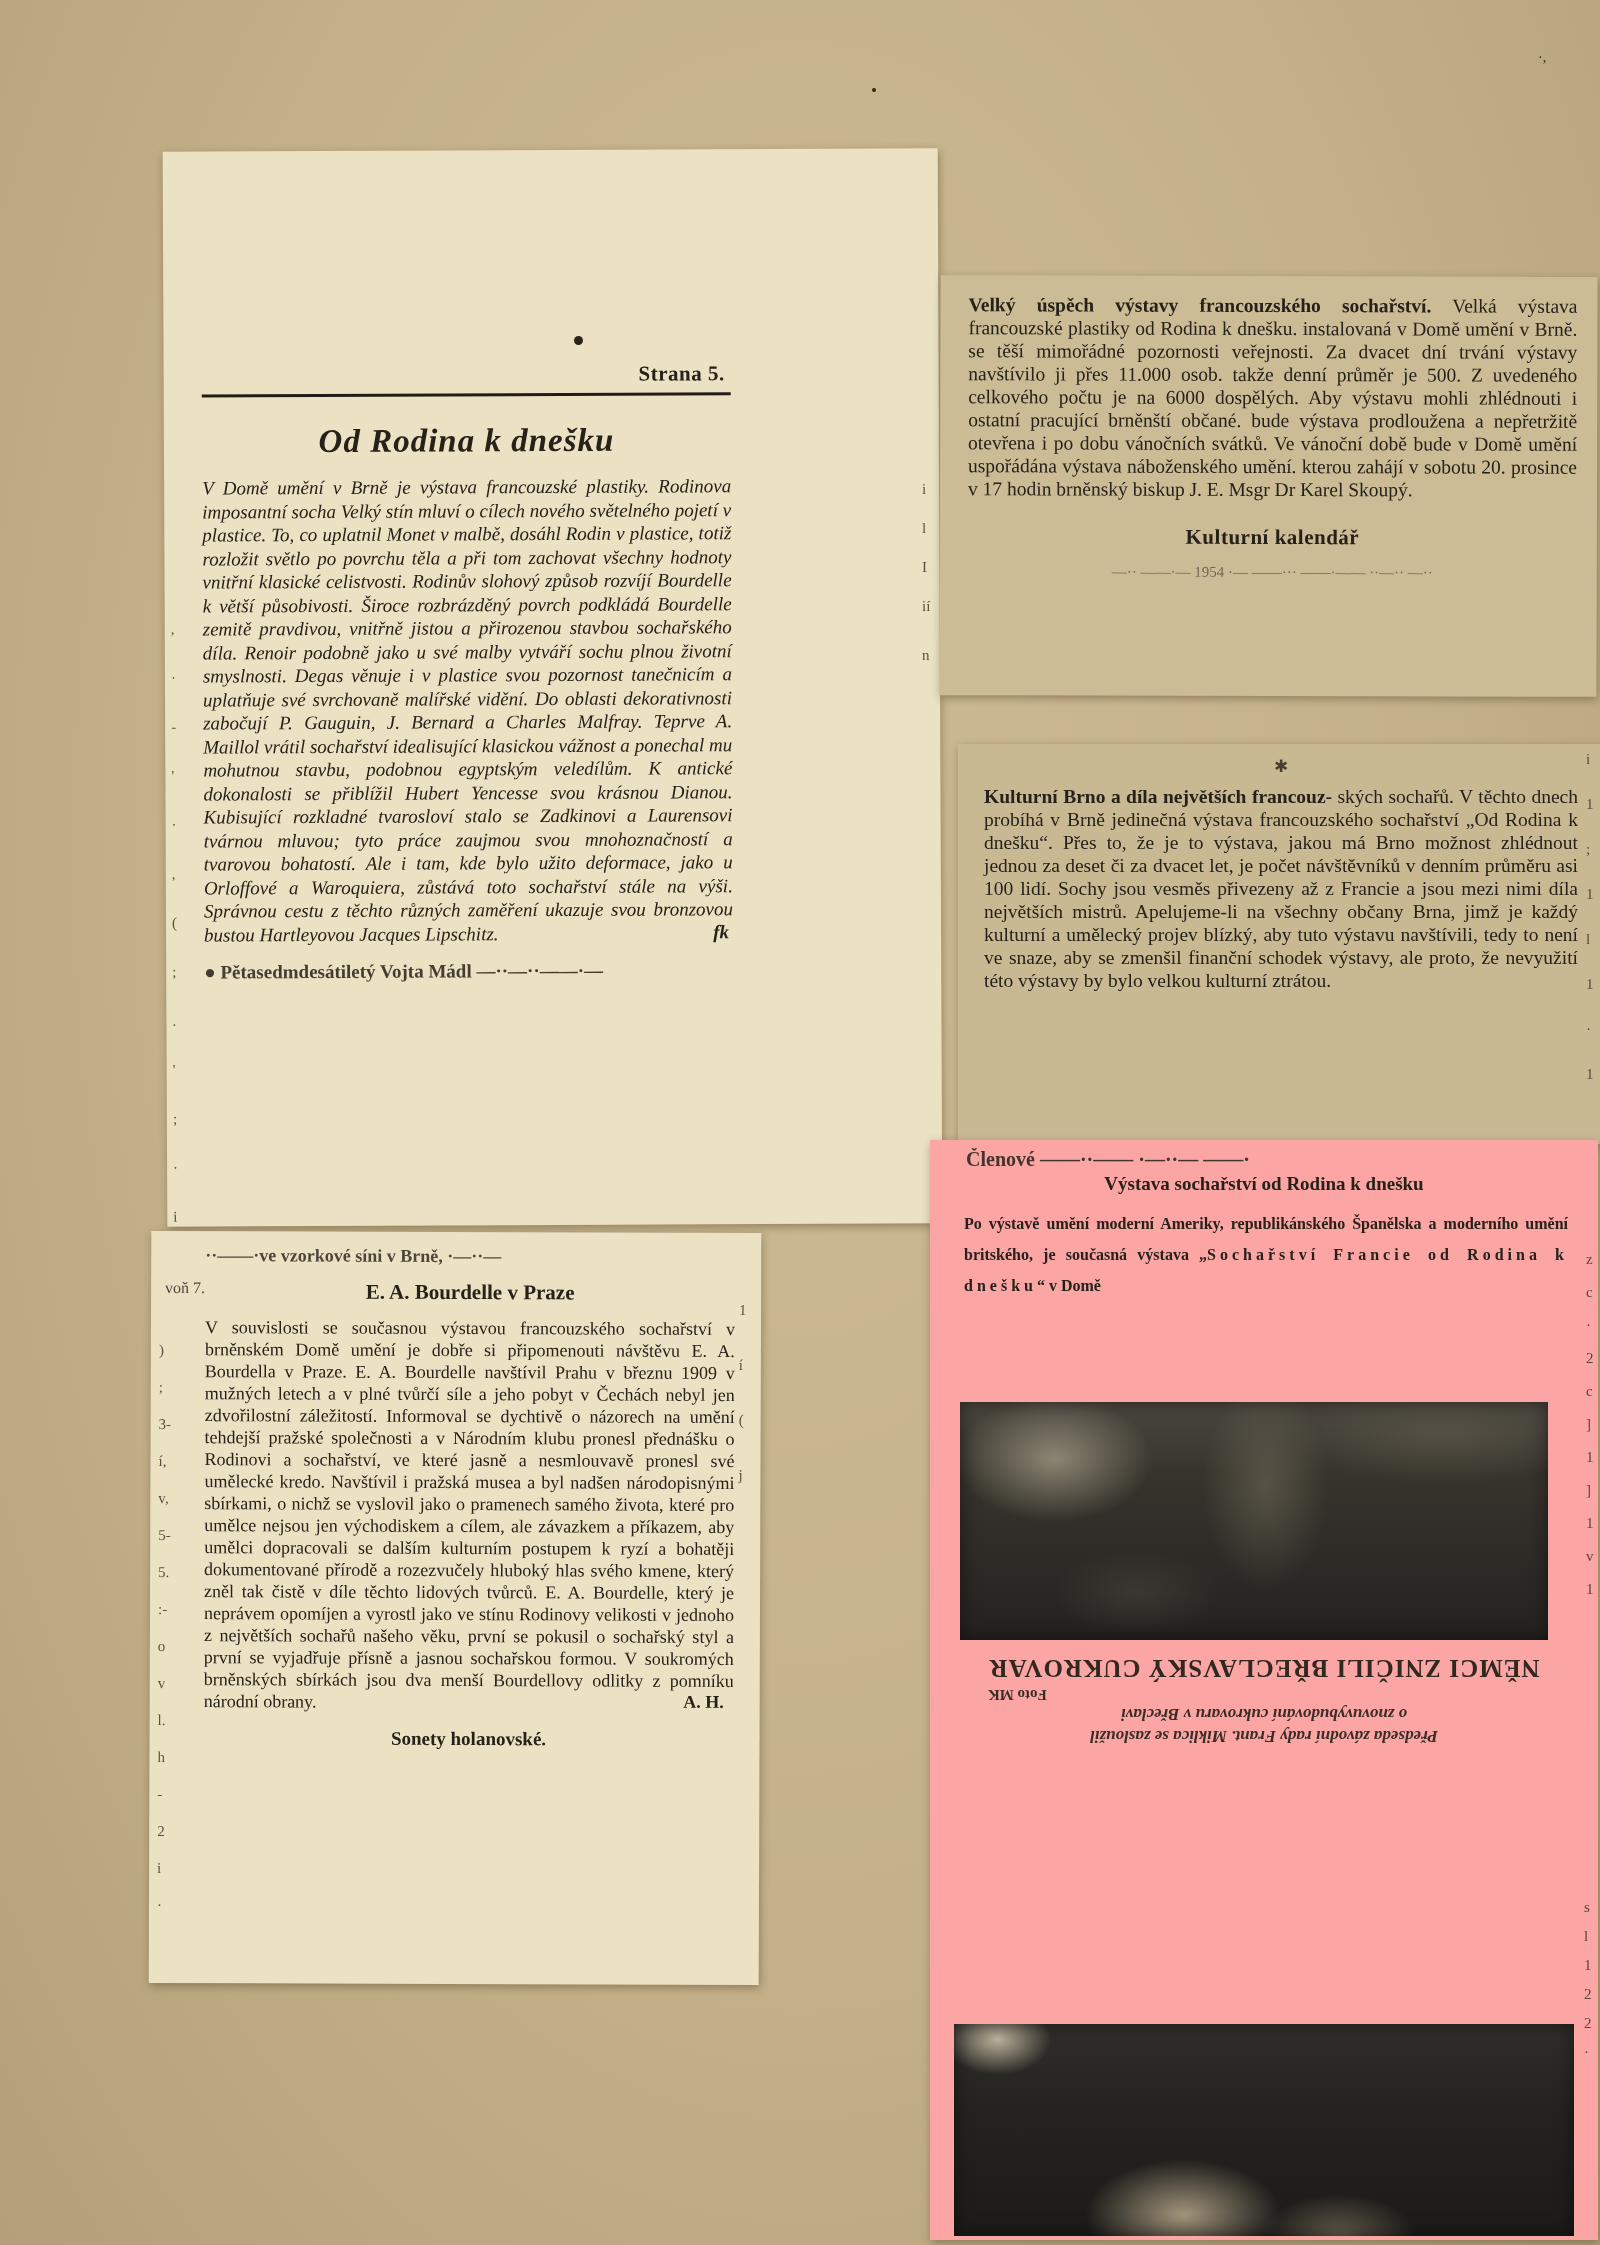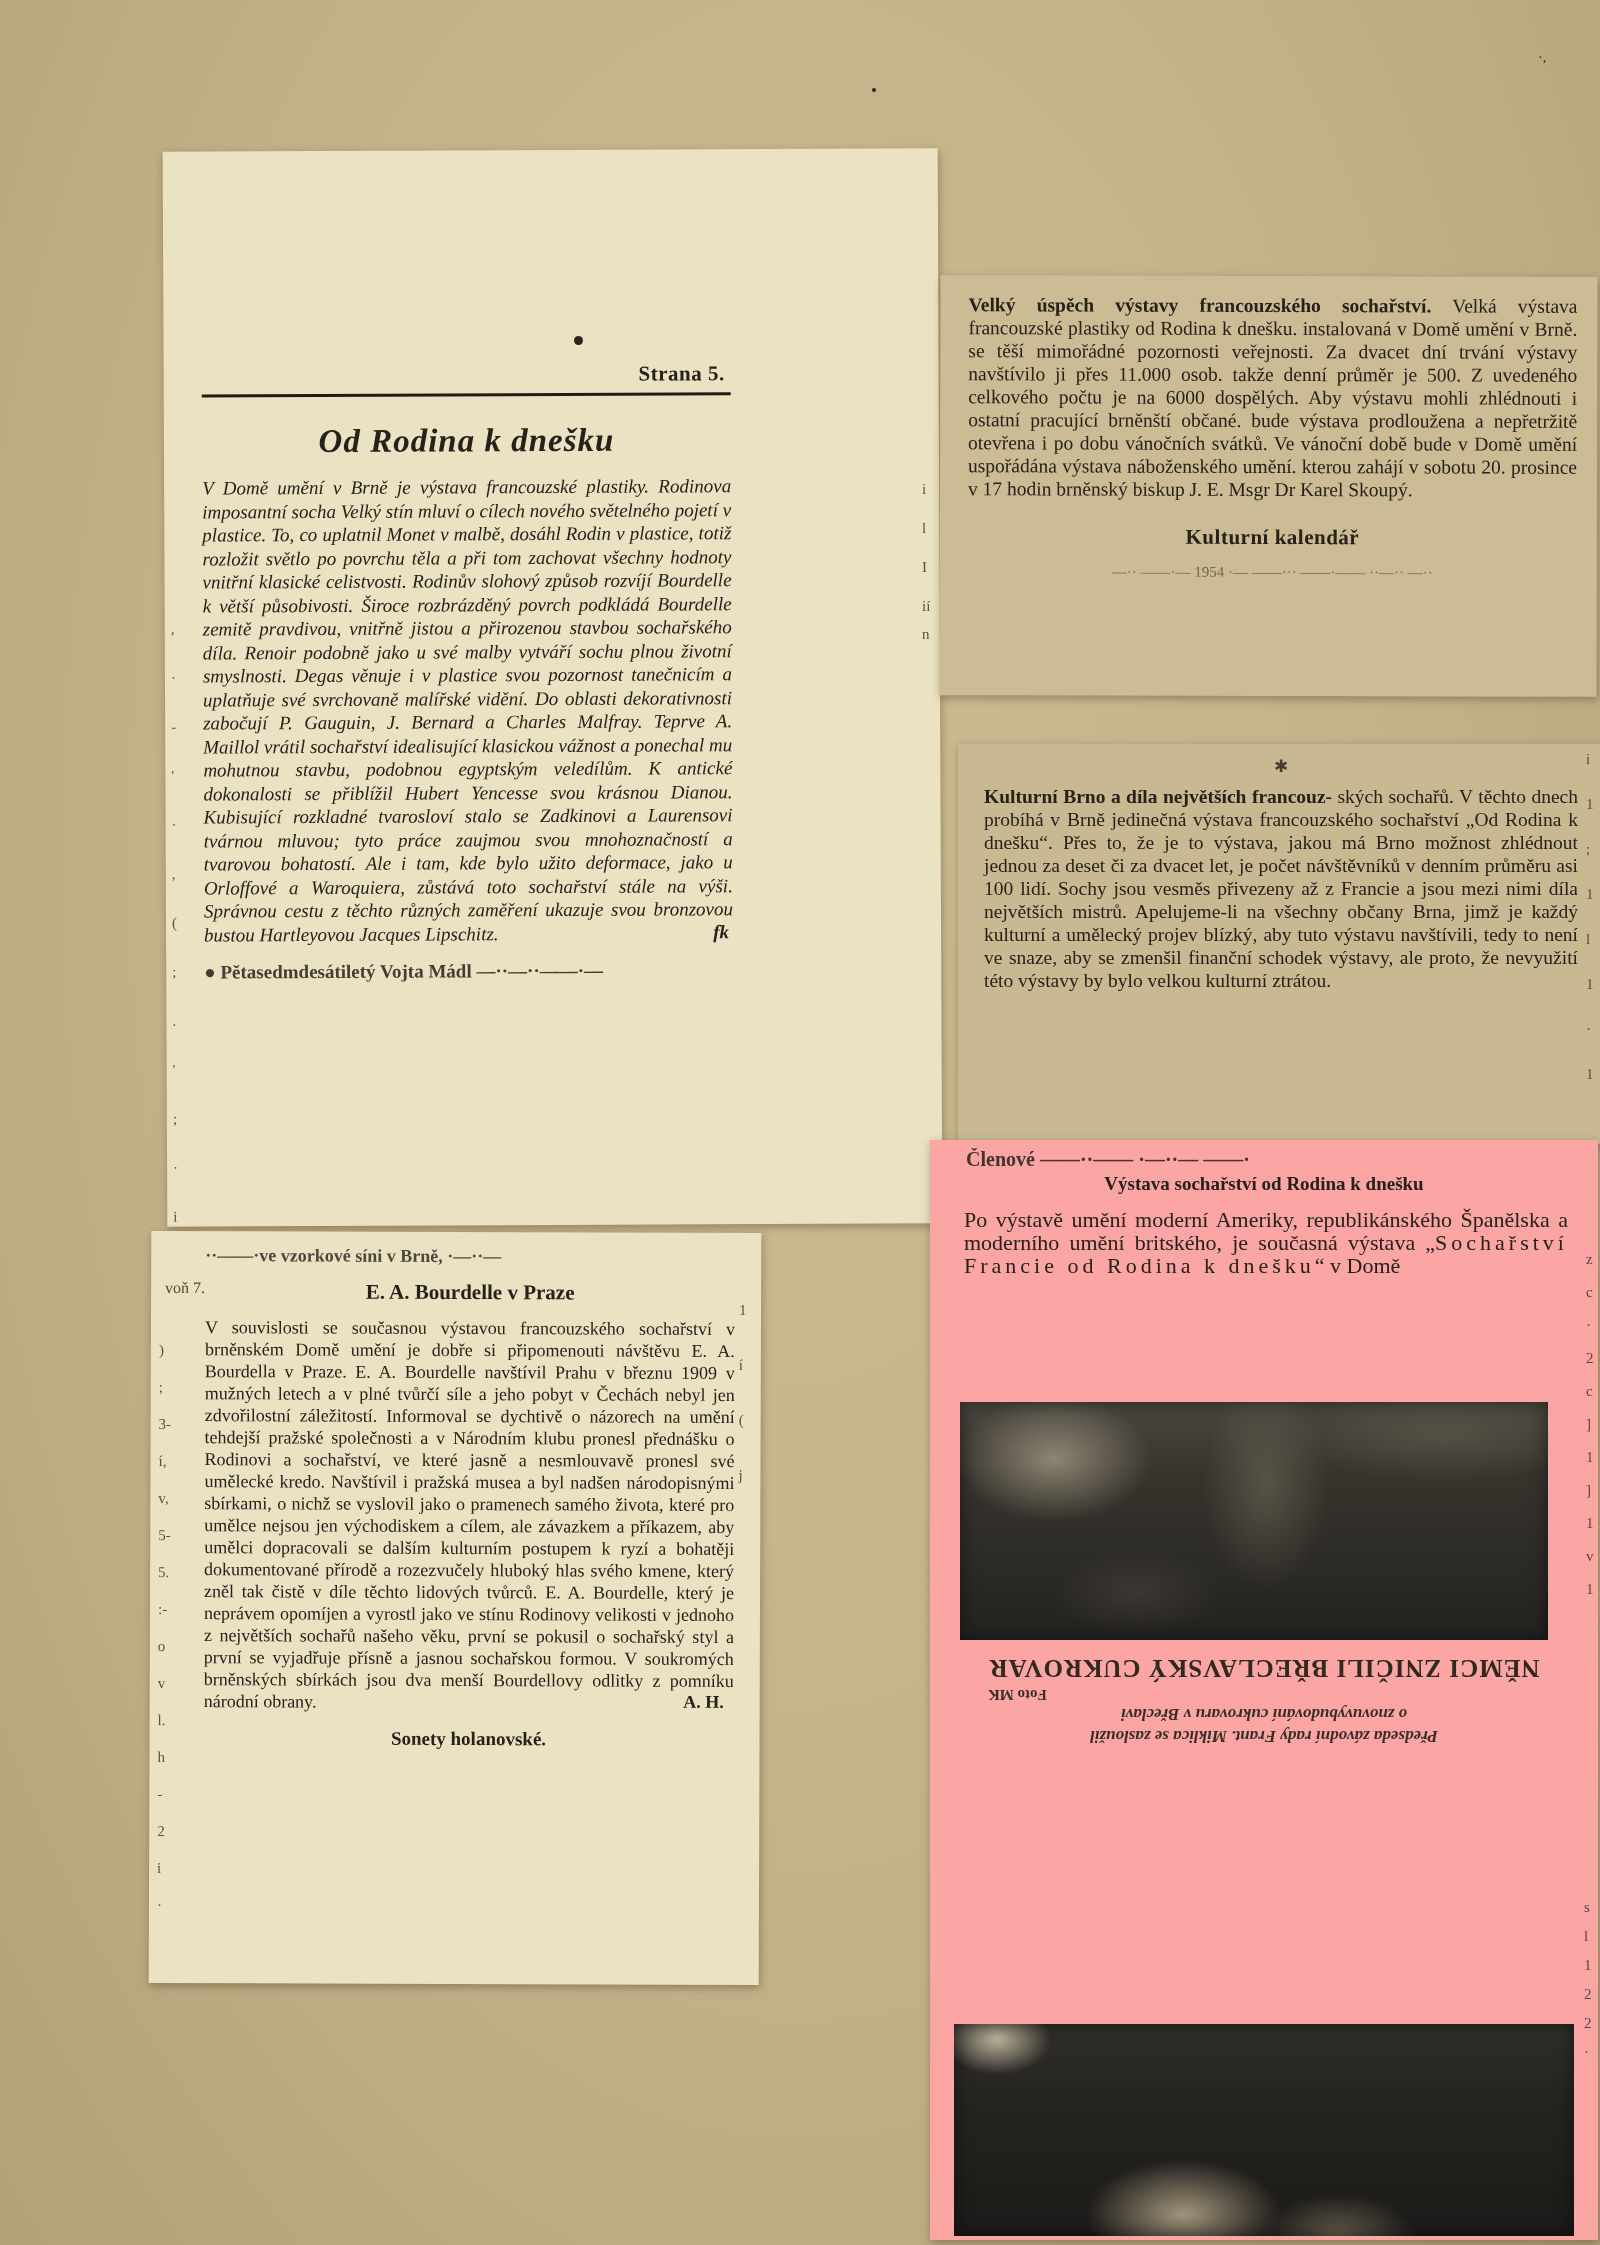--- a/index.html
+++ b/index.html
@@ -46,21 +46,21 @@
   .c4-head{font-weight:bold;font-size:21px;text-align:center;margin:12px 0 12px 0;}
   .c4-body{font-size:18px;line-height:22px;text-align:justify;margin:0;}
   .c4-sig{text-align:right;font-weight:bold;font-size:18px;margin-top:-22px;padding-right:10px;}
   .c4-foot{font-weight:bold;font-size:19px;text-align:center;margin-top:16px;}
 
   
   .clip5{left:930px;top:1140px;width:668px;height:1100px;}
   .c5-cut{font-weight:bold;font-size:20px;height:24px;overflow:hidden;margin:8px 30px 0 36px;opacity:.85;white-space:nowrap;}
   .c5-head{font-weight:bold;font-size:42px;text-align:center;margin:8px 0 10px 0;letter-spacing:1px;}
   .c5-sub{font-weight:bold;font-size:19px;line-height:24px;text-align:center;margin:0;}
-  .c5-para{font-size:22px;line-height:23px;text-align:justify;margin:12px 30px 0 34px;}
+  .c5-para{font-size:16px;line-height:31px;text-align:justify;margin:12px 30px 0 34px;font-weight:bold;}
   .c5-spaced{letter-spacing:4px;}
   .photo{position:absolute;box-shadow:inset 0 0 18px rgba(0,0,0,.5);}
   .photo1{
     left:30px;top:262px;width:588px;height:238px;
     background:
       radial-gradient(ellipse 140px 90px at 16% 24%, rgba(208,197,170,.55), rgba(208,197,170,0) 70%),
       radial-gradient(ellipse 90px 150px at 52% 35%, rgba(150,142,120,.35), transparent 70%),
       radial-gradient(ellipse 210px 70px at 82% 14%, rgba(125,118,100,.32), transparent 70%),
       radial-gradient(ellipse 120px 60px at 30% 80%, rgba(110,104,90,.25), transparent 70%),
       linear-gradient(180deg,#4b473f 0%,#37342d 30%,#2c2a25 70%,#242220 100%);
@@ -174,21 +174,21 @@
     <div class="rot-credit">Foto MK</div>
     <div class="rot-head">NĚMCI ZNIČILI BŘECLAVSKÝ CUKROVAR</div>
   </div>
   <div class="photo photo2"></div>
 </section>
 
 <div class="frag-col" style="left:922px;top:482px;">
     <div style="margin-bottom: 24px;">i</div>
     <div style="margin-bottom: 24px;">l</div>
     <div style="margin-bottom: 24px;">I</div>
-    <div style="margin-bottom: 13px;">ií</div>
+    <div style="margin-bottom: 34px;">ií</div>
     <div style="margin-bottom: 24px;">n</div>
   </div>
 <div class="frag-col" style="left:1586px;top:752px;width:14px;">
     <div style="margin-bottom: 30px;">i</div>
     <div style="margin-bottom: 30px;">1</div>
     <div style="margin-bottom: 30px;">;</div>
     <div style="margin-bottom: 30px;">1</div>
     <div style="margin-bottom: 30px;">l</div>
     <div style="margin-bottom: 30px;">1</div>
     <div style="margin-bottom: 30px;">·</div>

